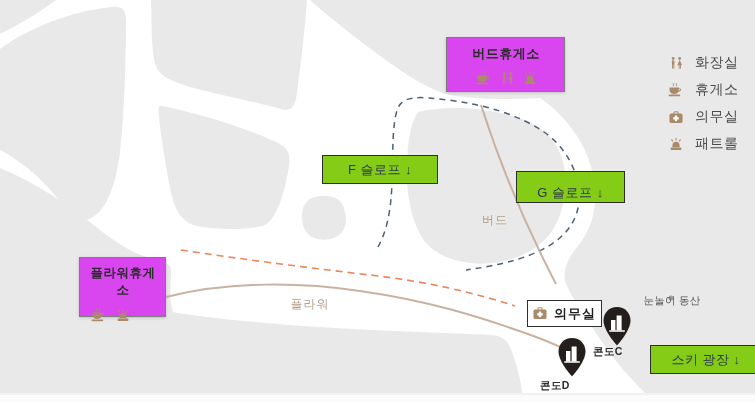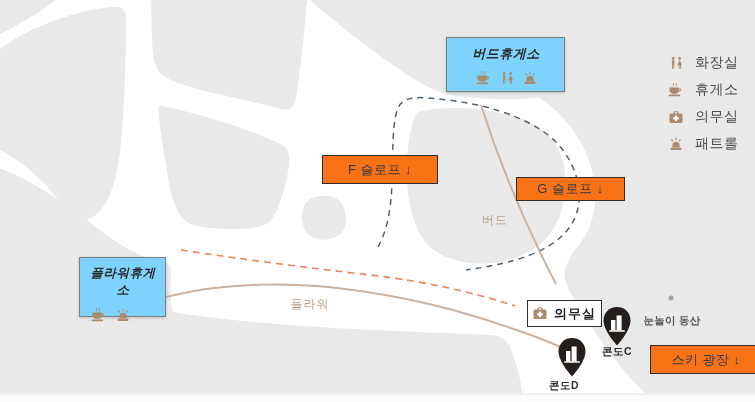--- a/index.html
+++ b/index.html
@@ -5,38 +5,37 @@
   html,body{margin:0;padding:0;background:#fff;}
   .stage{
     position:relative;width:755px;height:402px;overflow:hidden;background:#fff;
     font-family:"Liberation Sans","DejaVu Sans",sans-serif;
     -webkit-font-smoothing:antialiased;
   }
   .stage svg.base{position:absolute;left:0;top:0;}
   .abs{position:absolute;box-sizing:border-box;}
   
   .slope-box{
-    background:#f97316;border:1.5px solid #2e2e2e;display:flex;align-items:center;justify-content:center;
+    background:#84cc16;border:1.5px solid #2e2e2e;display:flex;align-items:center;justify-content:center;
     font-size:13px;font-weight:500;color:#2c3947;letter-spacing:.5px;
   }
   .station-box{
-    background:#7dd3fc;border:1px solid #7d7d7d;box-shadow:0 1px 3px rgba(0,0,0,.18);
+    background:#d946ef;border:1px solid #7d7d7d;box-shadow:0 1px 3px rgba(0,0,0,.18);
     padding:7px 8px 6px 9px;
-    font-style:italic;
   }
   .station-box .title{font-size:13px;font-weight:bold;color:#2b2b2b;letter-spacing:.5px;text-align:center;}
   .station-box .amenities{display:flex;align-items:center;gap:9px;margin-top:8px;}
   .medical-box{
     background:#fff;border:1.4px solid #2e2e2e;display:flex;align-items:center;justify-content:center;gap:7px;
     font-size:13px;font-weight:bold;color:#1f1f1f;letter-spacing:1px;
   }
   .lift-label{font-size:12px;color:#b49e89;letter-spacing:1px;text-align:center;}
   .poi-label{font-size:10.5px;color:#555;letter-spacing:.3px;text-align:center;}
   .pin{width:28px;height:40px;}
-  .pin-label{font-size:10.5px;font-weight:bold;color:#2b2b2b;text-align:center;letter-spacing:.4px;}
+  .pin-label{font-size:10.5px;font-weight:bold;color:#2b2b2b;text-align:left;letter-spacing:.4px;}
   
   .legend{display:flex;flex-direction:column;gap:13px;}
   .legend-row{display:flex;align-items:center;gap:11px;height:14px;}
   .legend-row .ic{width:16px;display:flex;justify-content:center;}
   .legend-row .lbl{font-size:14px;color:#4a4a4a;letter-spacing:.5px;}
   .amen-ic{display:inline-flex;}
 </style>
 </head>
 <body>
 
@@ -103,21 +102,21 @@
               <rect x="1.6" y="9.6" width="10.8" height="2.4" rx="0.9"></rect>
             </g>
           </svg>
       </span>
     </div>
   </div>
 
   <div class="abs slope-box" style="left:322px;top:155px;width:116px;height:29px;">
     <span>F 슬로프 ↓</span>
   </div>
-  <div class="abs slope-box" style="left:516px;top:177px;width:109px;height:24px;">
+  <div class="abs slope-box" style="left:516px;top:171px;width:109px;height:32px;align-items:flex-end;">
     <span>G 슬로프 ↓</span>
   </div>
   <div class="abs slope-box" style="left:650px;top:345px;width:112px;height:29px;">
     <span>스키 광장 ↓</span>
   </div>
 
   <div class="abs lift-label" style="left:473px;top:184px;width:44px;margin-top:28px;">버드</div>
   <div class="abs lift-label" style="left:288px;top:296px;width:44px;">플라워</div>
 
   <div class="abs station-box" style="left:79px;top:257px;width:87px;height:60px;">
@@ -155,21 +154,21 @@
             <rect x="5.3" y="0.4" width="4.4" height="3" rx="1" fill="none" stroke="#ab8a6b" stroke-width="1.2"></rect>
             <rect x="0.5" y="2.2" width="14" height="10.3" rx="1.8" fill="#ab8a6b"></rect>
             <rect x="6.3" y="4.4" width="2.4" height="6" fill="#fff"></rect>
             <rect x="4.5" y="6.2" width="6" height="2.4" fill="#fff"></rect>
           </g>
         </svg>
     </span>
     <span>의무실</span>
   </div>
 
-  <div class="abs poi-label" style="left:640px;top:314px;width:64px;font-weight:bold;">눈놀이 동산</div>
+  <div class="abs poi-label" style="left:640px;top:294px;width:64px;">눈놀이 동산</div>
 
   <div class="abs" style="left:603px;top:307px;">
     <svg class="pin" viewBox="0 0 28 40">
       <path d="M14,0 C6,0 0.5,6 0.5,13.5 C0.5,24 14,38.5 14,38.5 C14,38.5 27.5,24 27.5,13.5 C27.5,6 22,0 14,0 Z" fill="#241f1c"></path>
       <g fill="#fff">
         <rect x="8" y="13" width="4.4" height="10.5"></rect>
         <rect x="13.6" y="8.5" width="5" height="15"></rect>
         <rect x="6" y="23.2" width="16" height="1.6" rx="0.8"></rect>
       </g>
     </svg>

